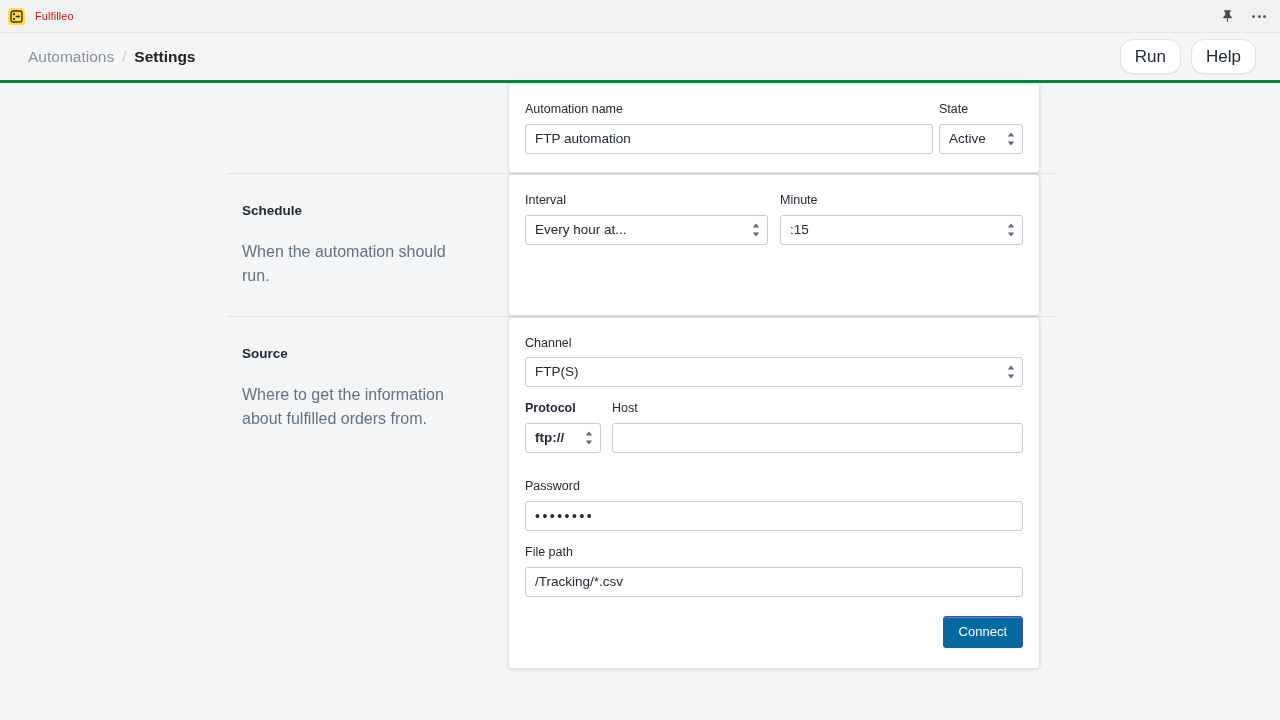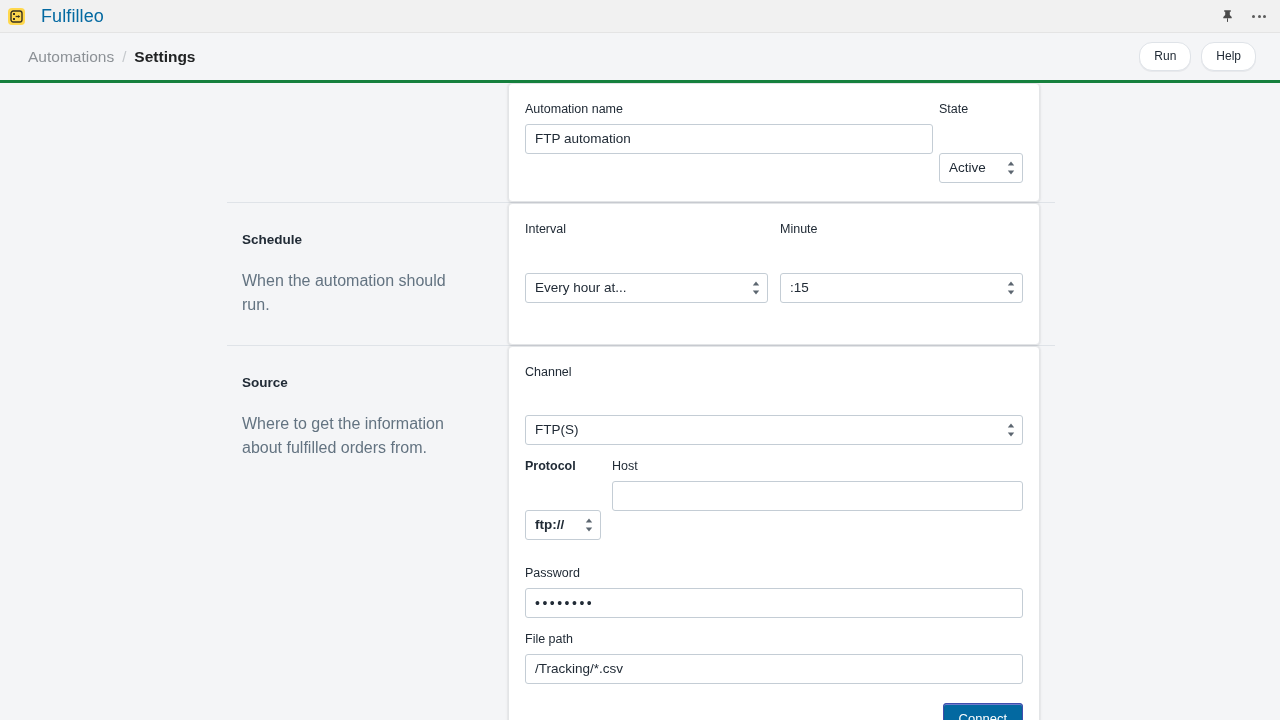--- a/index.html
+++ b/index.html
@@ -29,23 +29,23 @@
   }
   .app-icon {
     width: 17px; height: 17px;
     border-radius: 4px;
     background: #ffd84d;
     display: flex; align-items: center; justify-content: center;
     flex: 0 0 auto;
   }
   .app-icon svg { display: block; }
   .app-title {
-    font-size: 18px;
-    color: #0369a1;
-    margin-left: 16px;
+    font-size: 11px;
+    color: #b91c1c;
+    margin-left: 10px;
     letter-spacing: .1px;
   }
   .titlebar-right {
     margin-left: auto;
     display: flex;
     align-items: center;
     gap: 14px;
   }
   .tb-icon {
     width: 18px; height: 18px;
@@ -84,21 +84,21 @@
     margin-left: auto;
     display: flex;
     gap: 10px;
   }
   .btn-plain {
     background: #ffffff;
     border: 1px solid #dfe3e8;
     border-radius: 13px;
     box-shadow: 0 1px 0 rgba(22,29,37,.05);
     font-family: inherit;
-    font-size: 12px;
+    font-size: 17px;
     color: #212b36;
     padding: 5px 14px;
     cursor: pointer;
     line-height: 1.4;
   }
 
   
   .content {
     height: calc(720px - 33px - 50px);
     overflow: hidden;
@@ -165,21 +165,21 @@
     font-size: 13.5px;
     color: #212b36;
     padding: 0 9px;
     width: 100%;
     outline: none;
     line-height: 30px;
   }
   .input::placeholder { color: #919eab; }
   .input.pw { letter-spacing: 2.5px; font-size: 14px; }
 
-  .select-wrap { position: relative; margin-top: 29px; }
+  .select-wrap { position: relative; }
   .select {
     height: 30px;
     background: #ffffff;
     border: 1px solid #c4cdd5;
     border-radius: 3px;
     font-family: inherit;
     font-size: 13.5px;
     color: #212b36;
     padding: 0 26px 0 9px;
     width: 100%;

